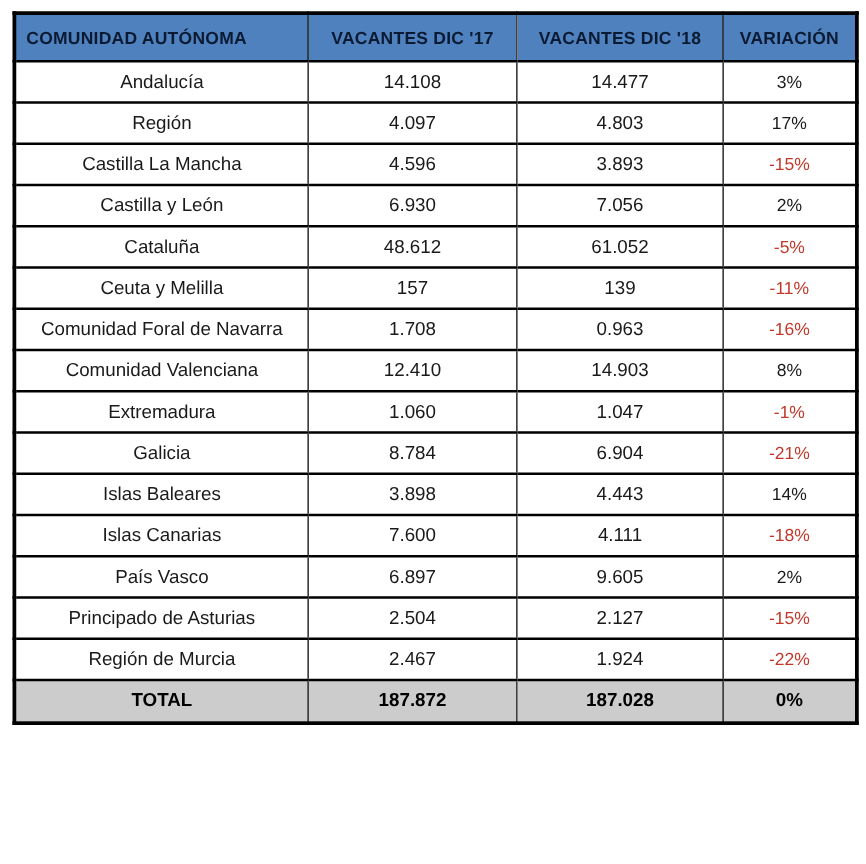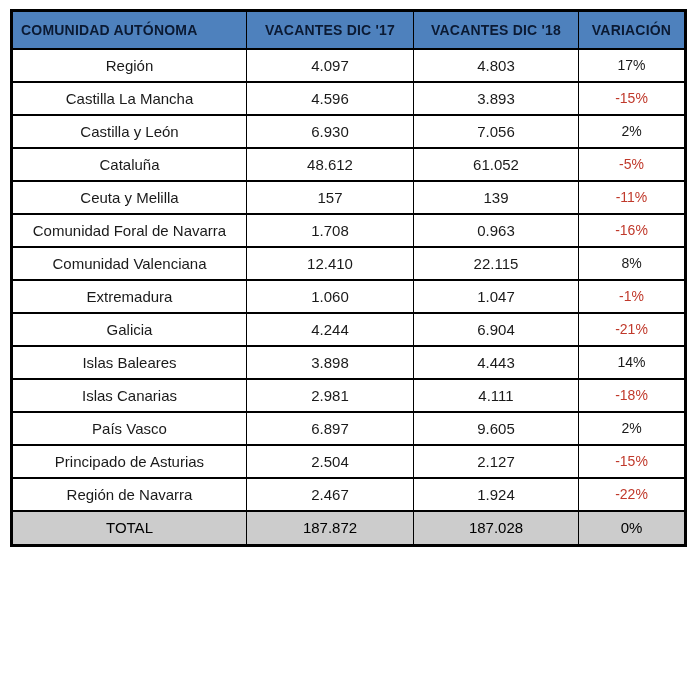--- a/index.html
+++ b/index.html
@@ -51,21 +51,21 @@
   thead th.h-region { text-align: left; padding-left: 8px; }
   tbody td {
     height: 33px;
     font-size: 15px;
     color: var(--body-text);
   }
   tbody td.neg { color: var(--negative); }
   tbody td.variation { font-size: 14px; }
   tfoot td {
     background: var(--total-bg);
-    font-weight: normal;
+    font-weight: bold;
     font-size: 15px;
     height: 35px;
     color: #000000;
     text-align: center;
   }
 </style>
 </head>
 <body>
 
 <div class="page">
@@ -78,20 +78,26 @@
     </colgroup>
     <thead>
       <tr>
         <th class="h-region">COMUNIDAD AUTÓNOMA</th>
         <th>VACANTES DIC '17</th>
         <th>VACANTES DIC '18</th>
         <th>VARIACIÓN</th>
       </tr>
     </thead>
     <tbody>
+        <tr>
+          <td class="region">Andalucía</td>
+          <td class="num">14.108</td>
+          <td class="num">14.477</td>
+          <td class="variation">3%</td>
+        </tr>
         <tr>
           <td class="region">Región</td>
           <td class="num">4.097</td>
           <td class="num">4.803</td>
           <td class="variation">17%</td>
         </tr>
         <tr>
           <td class="region">Castilla La Mancha</td>
           <td class="num">4.596</td>
           <td class="num">3.893</td>
@@ -117,61 +123,61 @@
         </tr>
         <tr>
           <td class="region">Comunidad Foral de Navarra</td>
           <td class="num">1.708</td>
           <td class="num">0.963</td>
           <td class="variation neg">-16%</td>
         </tr>
         <tr>
           <td class="region">Comunidad Valenciana</td>
           <td class="num">12.410</td>
-          <td class="num">22.115</td>
+          <td class="num">14.903</td>
           <td class="variation">8%</td>
         </tr>
         <tr>
           <td class="region">Extremadura</td>
           <td class="num">1.060</td>
           <td class="num">1.047</td>
           <td class="variation neg">-1%</td>
         </tr>
         <tr>
           <td class="region">Galicia</td>
-          <td class="num">4.244</td>
+          <td class="num">8.784</td>
           <td class="num">6.904</td>
           <td class="variation neg">-21%</td>
         </tr>
         <tr>
           <td class="region">Islas Baleares</td>
           <td class="num">3.898</td>
           <td class="num">4.443</td>
           <td class="variation">14%</td>
         </tr>
         <tr>
           <td class="region">Islas Canarias</td>
-          <td class="num">2.981</td>
+          <td class="num">7.600</td>
           <td class="num">4.111</td>
           <td class="variation neg">-18%</td>
         </tr>
         <tr>
           <td class="region">País Vasco</td>
           <td class="num">6.897</td>
           <td class="num">9.605</td>
           <td class="variation">2%</td>
         </tr>
         <tr>
           <td class="region">Principado de Asturias</td>
           <td class="num">2.504</td>
           <td class="num">2.127</td>
           <td class="variation neg">-15%</td>
         </tr>
         <tr>
-          <td class="region">Región de Navarra</td>
+          <td class="region">Región de Murcia</td>
           <td class="num">2.467</td>
           <td class="num">1.924</td>
           <td class="variation neg">-22%</td>
         </tr>
       </tbody>
     <tfoot>
       <tr>
         <td>TOTAL</td>
         <td>187.872</td>
         <td>187.028</td>

